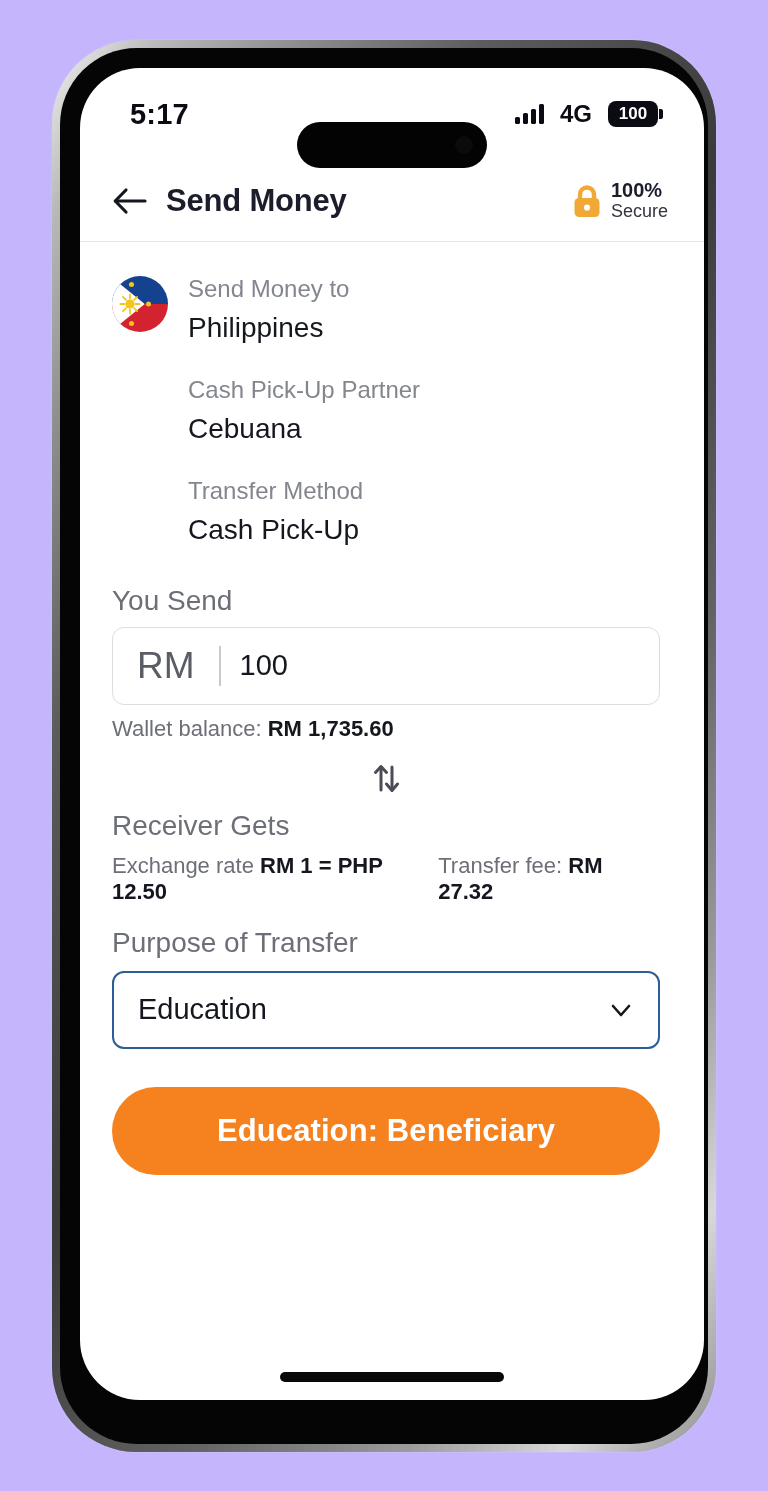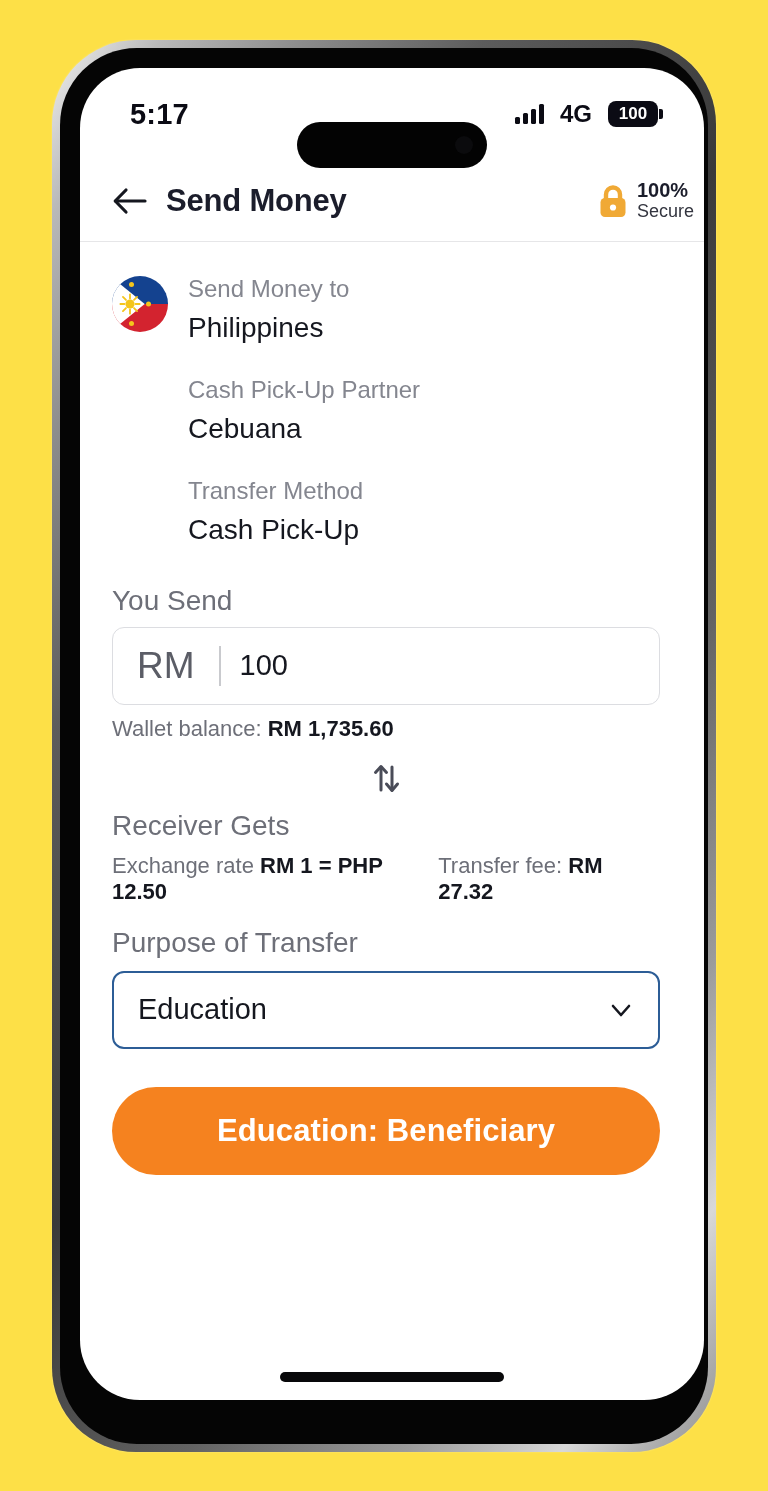--- a/index.html
+++ b/index.html
@@ -10,21 +10,21 @@
     background: #000000;
     font-family: "Liberation Sans", sans-serif;
     overflow: hidden;
   }
 
   
   .stage {
     position: relative;
     width: 768px;
     height: 1491px;
-    background: #fde047;
+    background: #c4b5fd;
   }
 
   .phone-outer {
     position: absolute;
     left: 52px;
     top: 40px;
     width: 664px;
     height: 1412px;
     border-radius: 84px;
     background: linear-gradient(122deg,#f2f2f2 0%,#b9b9b9 7%,#8d8d8d 16%,#5c5c5c 28%,#3a3a3a 48%,#636363 66%,#9b9b9b 80%,#d8d8d8 90%,#8f8f8f 100%);
@@ -136,21 +136,21 @@
     height: 10px;
     background: #0b0b14;
     border-radius: 0 2px 2px 0;
   }
 
   
   .appbar {
     height: 82px;
     display: flex;
     align-items: center;
-    padding: 0 10px 0 30px;
+    padding: 0 36px 0 30px;
     border-bottom: 1px solid #e6e6e8;
   }
   .back-arrow {
     width: 40px;
     height: 40px;
     display: flex;
     align-items: center;
     justify-content: center;
     cursor: pointer;
     flex: 0 0 auto;

